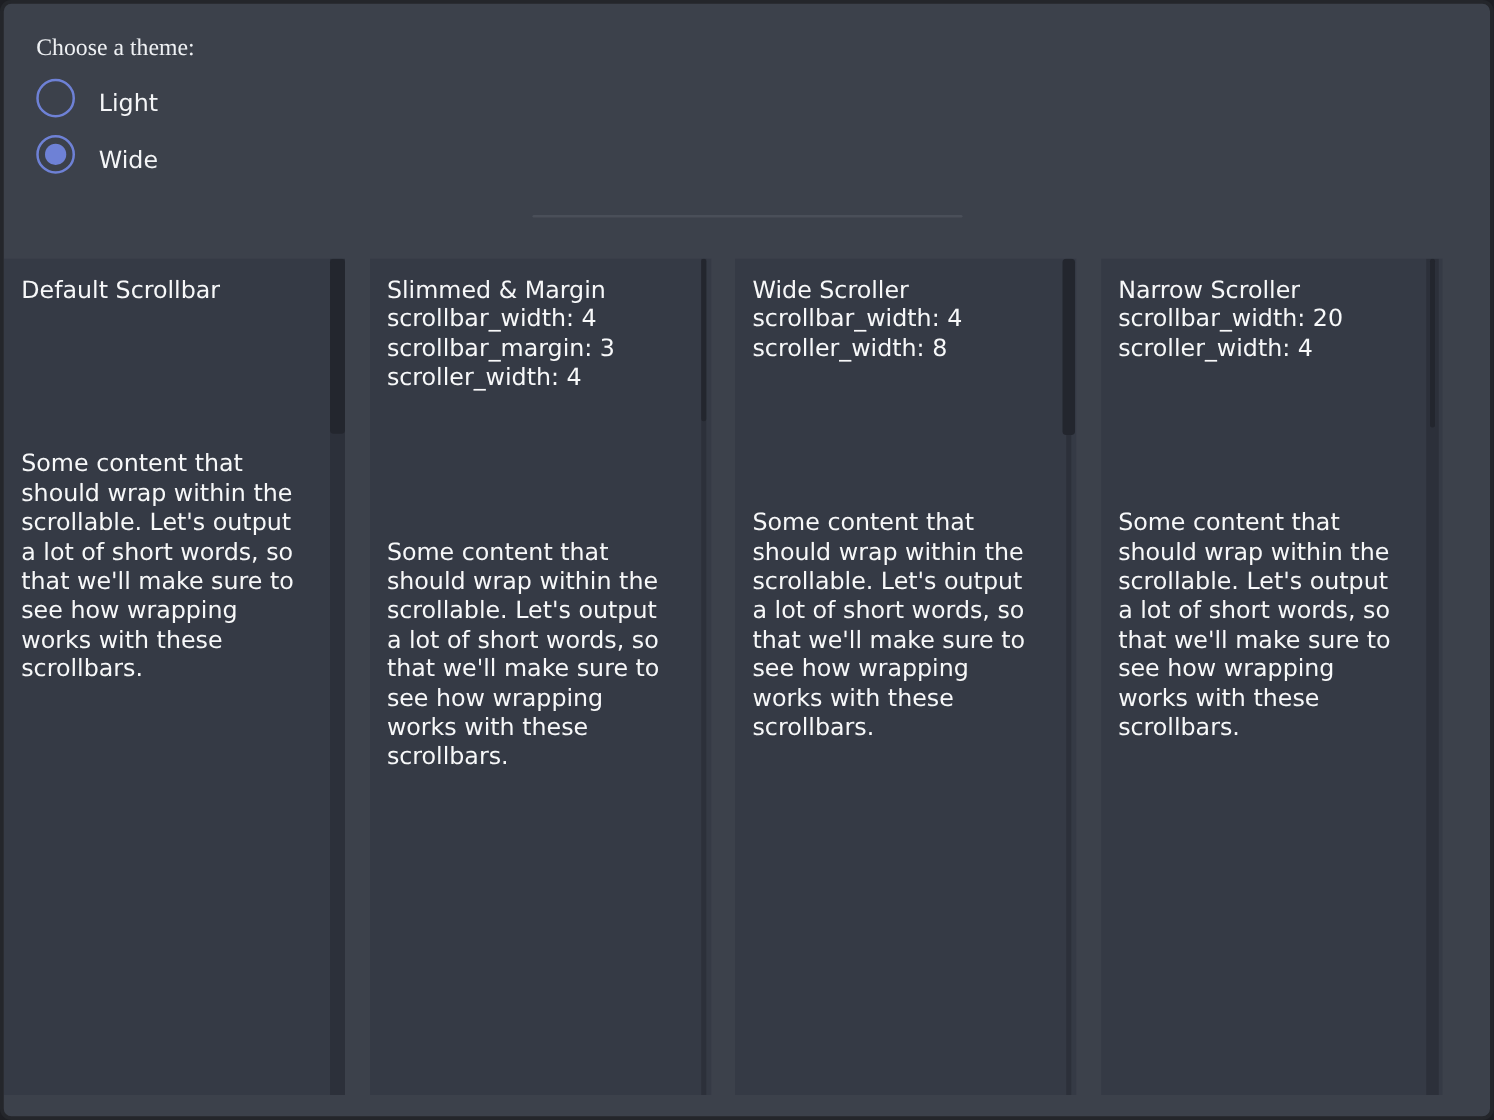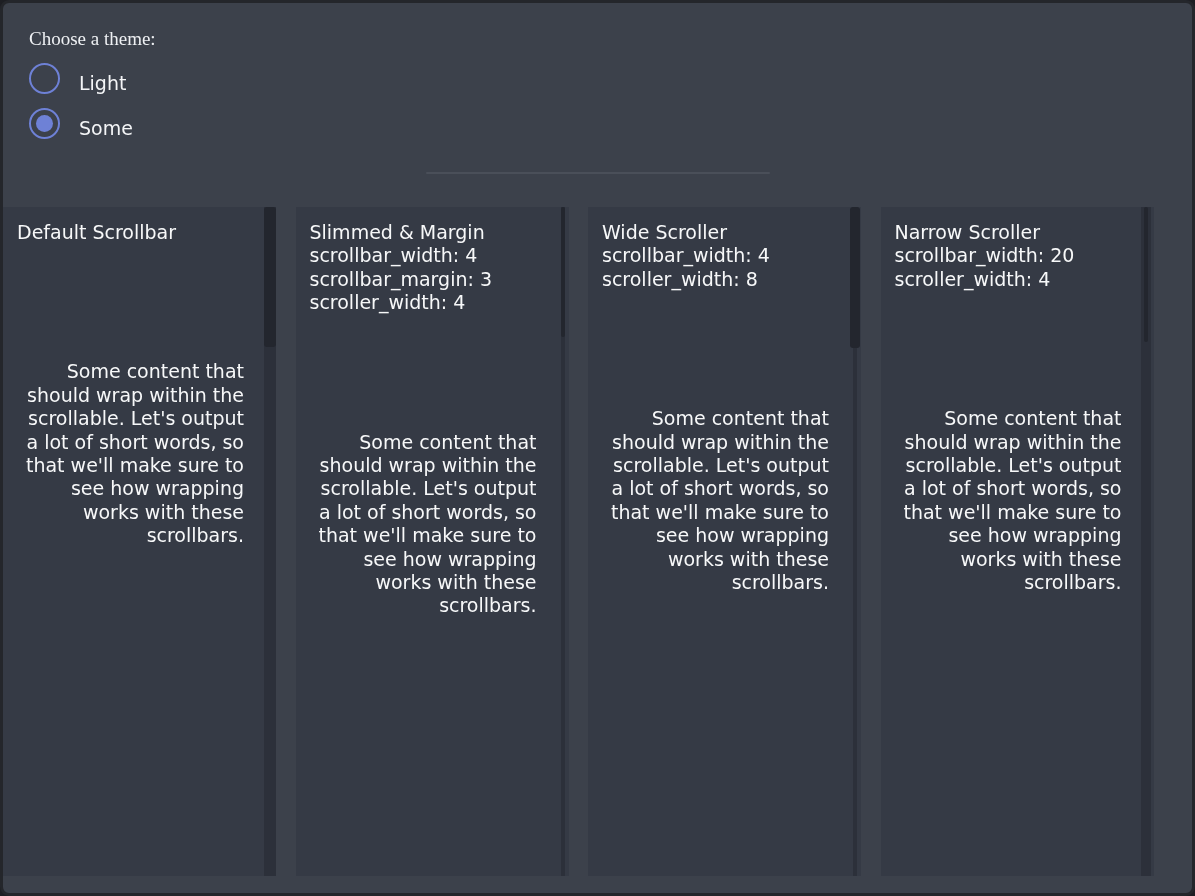--- a/index.html
+++ b/index.html
@@ -31,21 +31,21 @@
   
   .panels{display:flex;gap:19.5px;margin-top:33px;}
   .panel{
     position:relative;width:273px;height:669px;flex:0 0 auto;
     background:#353a45;overflow:hidden;
   }
   .panel-inner{padding:14px 32px 0 14px;}
   .panel-title,.panel-prop,.panel-content{
     font-size:19px;line-height:23.4px;color:#f7f8f9;
   }
-  .panel-content{width:227px;text-align:right;}
+  .panel-content{width:227px;}
   .spacer{height:116px;}
   
   .sb-track{position:absolute;top:0;bottom:0;background:#2c303a;}
   .sb-thumb{position:absolute;top:0;background:#23262e;}
   
   .p1 .sb-track{right:0;width:12px;}
   .p1 .sb-thumb{right:0;width:12px;height:140px;border-radius:3px;}
   
   .p2 .sb-track{right:4px;width:4px;}
   .p2 .sb-thumb{right:4px;width:4px;height:130px;border-radius:2px;}
@@ -68,21 +68,21 @@
       <div class="radio">
         
       </div>
       <div class="radio-label">Light</div>
     </div>
 
     <div class="radio-row">
       <div class="radio checked">
         <div class="dot"></div>
       </div>
-      <div class="radio-label">Some</div>
+      <div class="radio-label">Wide</div>
     </div>
   </div>
 
   <div class="divider"></div>
 
   <div class="panels">
 
     <div class="panel p1">
       <div class="panel-inner">
         <div class="panel-title">Default Scrollbar</div>

